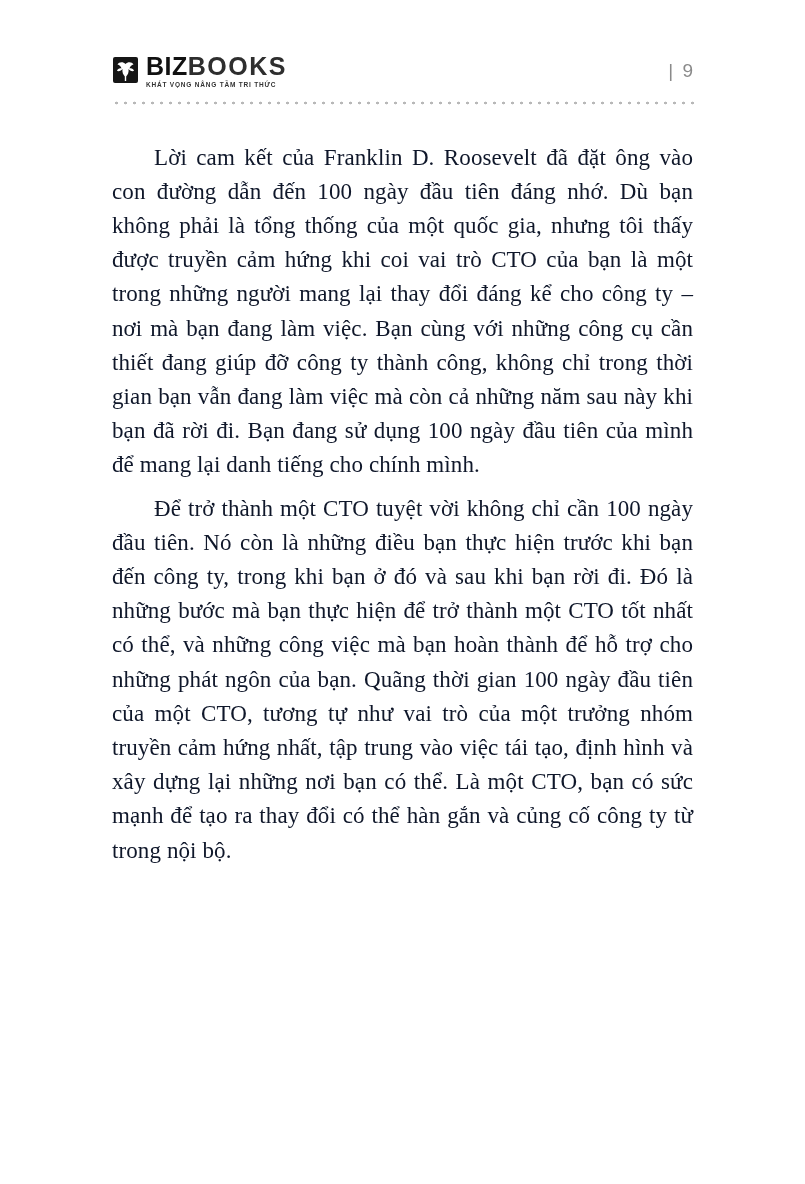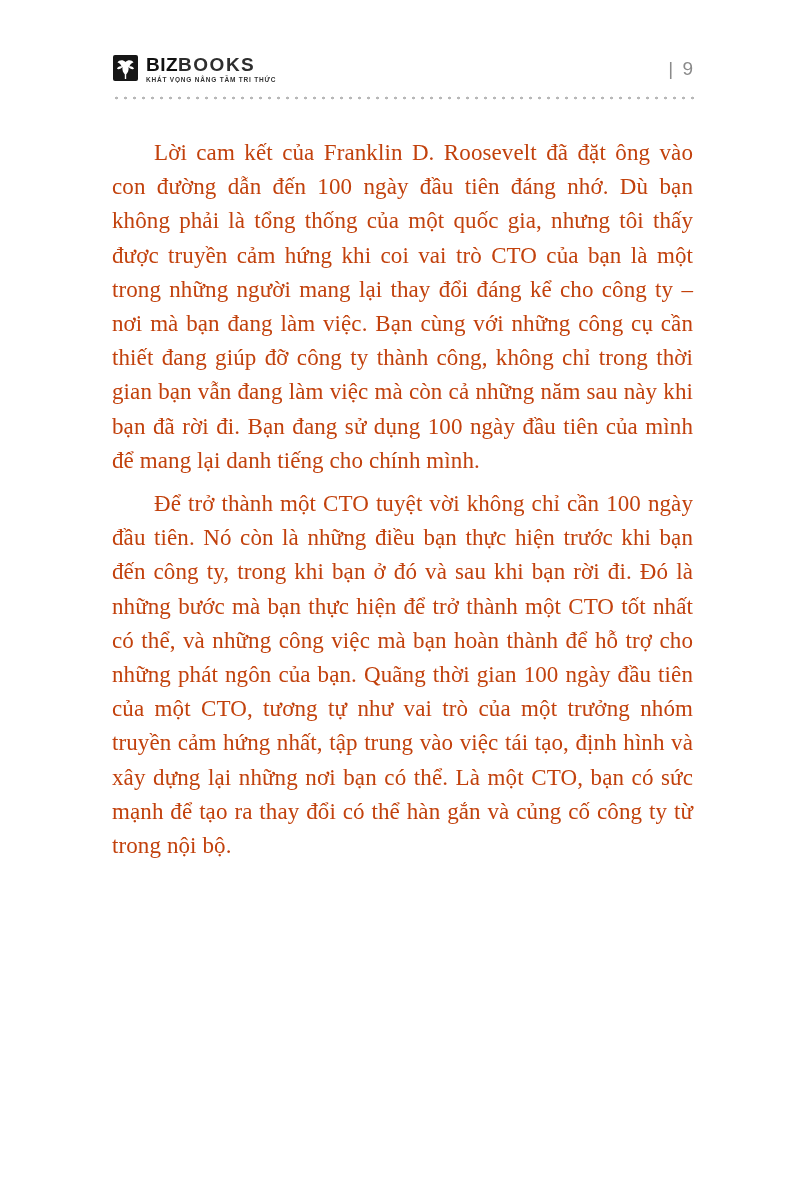--- a/index.html
+++ b/index.html
@@ -32,21 +32,21 @@
     height: 30px;
     flex: 0 0 auto;
   }
   .brand-textblock {
     display: flex;
     flex-direction: column;
     line-height: 1;
   }
   .brand-name {
     font-family: "Liberation Sans", "DejaVu Sans", sans-serif;
-    font-size: 19px;
+    font-size: 25px;
     letter-spacing: 0.5px;
     color: #111111;
     white-space: nowrap;
   }
   .brand-name .part1 {
     font-weight: 900;
   }
   .brand-name .part2 {
     font-weight: 700;
     color: #2e2e2e;
@@ -72,21 +72,21 @@
     height: 4px;
     background-image: radial-gradient(circle, #b8b8b8 1.3px, rgba(0,0,0,0) 1.6px);
     background-size: 9px 4px;
     background-repeat: repeat-x;
     background-position: 0 center;
   }
   
   .content {
     margin: 36px 112px 0 112px;
     width: 581px;
-    color: #c2410c;
+    color: #0f172a;
   }
   .content p {
     margin: 0 0 9px 0;
     font-size: 23px;
     line-height: 34.2px;
     text-align: justify;
     text-indent: 42px;
     letter-spacing: 0.1px;
   }
 </style>

